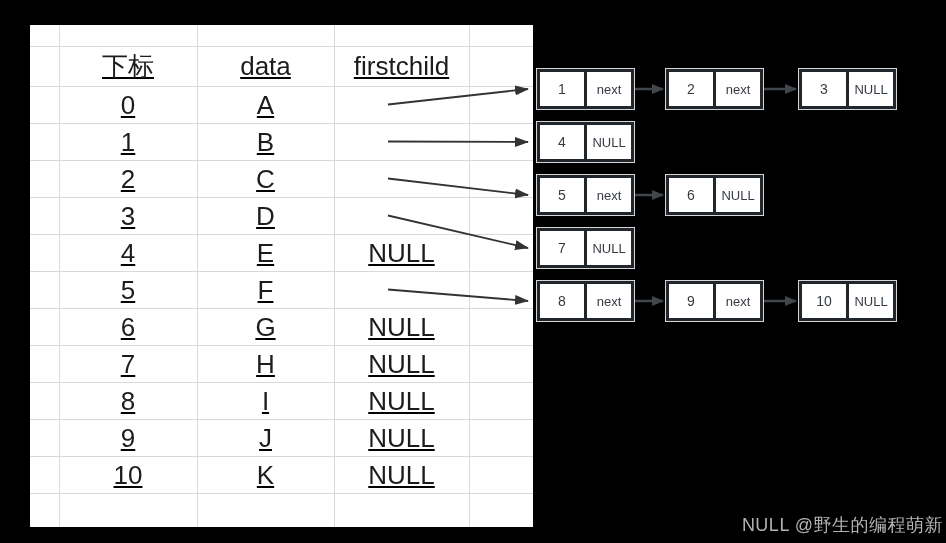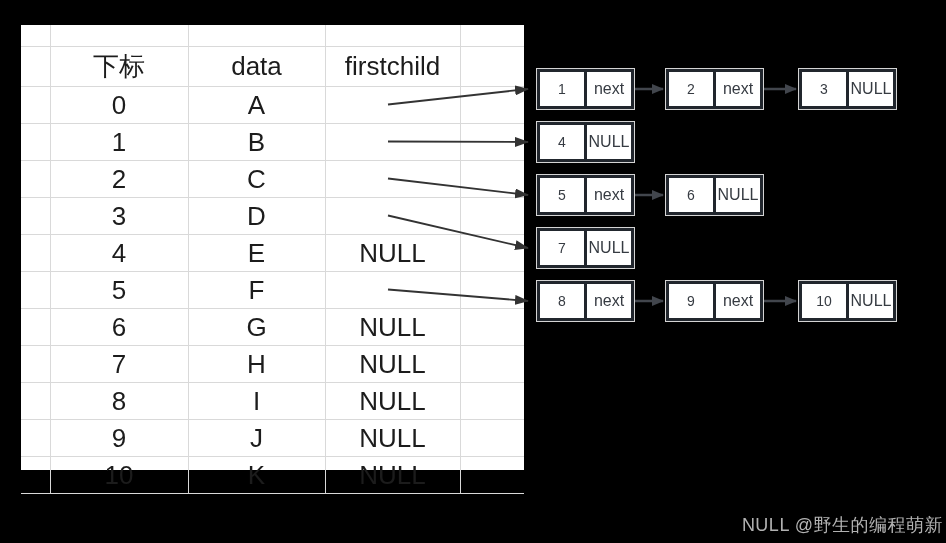--- a/index.html
+++ b/index.html
@@ -5,23 +5,24 @@
   * { box-sizing: border-box; }
   html, body { margin: 0; padding: 0; }
   body {
     width: 946px; height: 543px;
     position: relative; overflow: hidden;
     background: var(--bg, #000);
     font-family: "Liberation Sans", sans-serif;
   }
   
   .sheet {
-    position: absolute; left: 21px; top: 25px;
-    width: 503px; height: 445px;
+    position: absolute; left: 30px; top: 25px;
+    width: 503px; height: 502px;
     background: var(--sheet-bg, #fff);
+    text-decoration: underline;
   }
   .sheet table {
     width: 100%; height: 100%;
     border-collapse: collapse; border-style: hidden;
     table-layout: fixed;
   }
   .sheet td {
     border: 1px solid var(--grid, #d9d9d9);
     text-align: center; vertical-align: middle;
     font-size: 26px; color: var(--table-text, #1c1c1c);
@@ -37,21 +38,21 @@
     background: var(--node-frame, #21262d);
     border: 1px solid var(--node-border, #d4d4d4);
     display: flex; gap: 3px; padding: 3px;
   }
   .node .cell {
     flex: 1 1 0; background: var(--node-cell, #fff);
     display: flex; align-items: center; justify-content: center;
     color: var(--node-text, #363b42);
   }
   .node .cell.value   { font-size: 14px; }
-  .node .cell.pointer { font-size: 16px; }
+  .node .cell.pointer { font-size: 13px; }
 
   svg.arrows {
     position: absolute; left: 0; top: 0;
     width: 946px; height: 543px;
     pointer-events: none;
   }
 
   .watermark {
     position: absolute; right: 3px; bottom: 6px;
     font-size: 18px; color: var(--wm, #b2b2b2);

